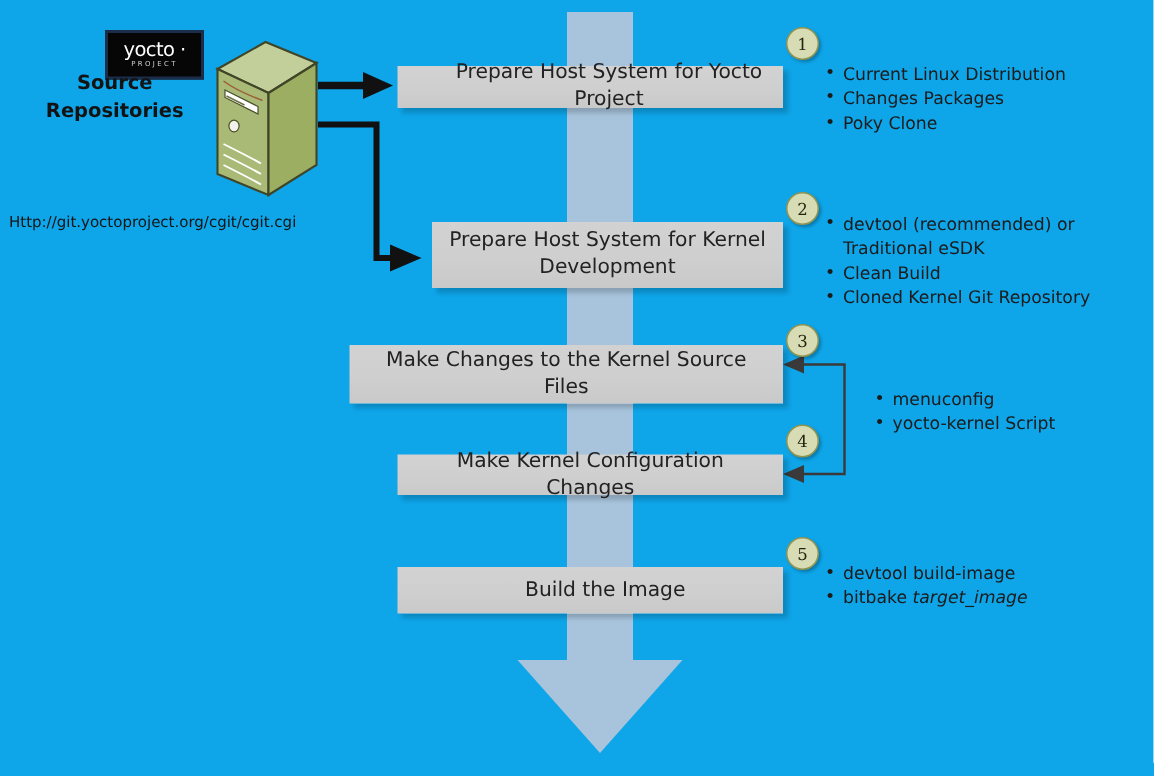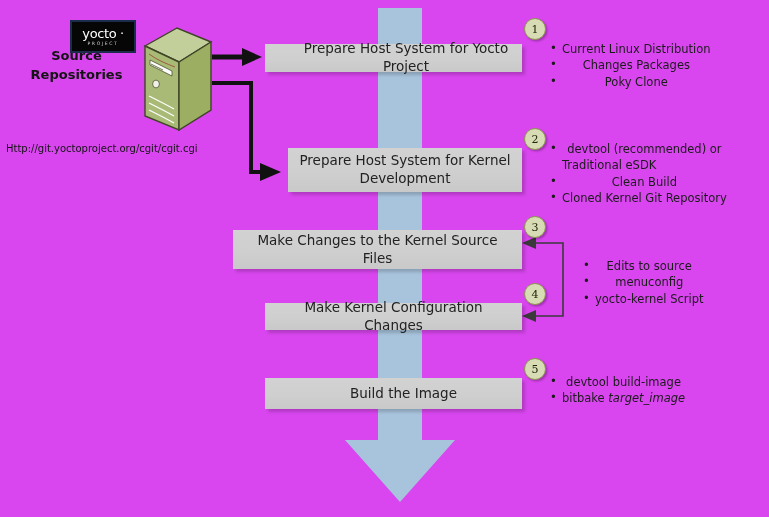--- a/index.html
+++ b/index.html
@@ -7,21 +7,21 @@
     padding: 0;
     background: #ffffff;
   }
   body {
     font-family: "DejaVu Sans", sans-serif;
   }
   #canvas {
     position: relative;
     width: 769px;
     height: 517px;
-    background: #d946ef;
+    background: #0ea5e9;
     overflow: hidden;
   }
   
   .flow-shaft {
     position: absolute;
     left: 378px;
     top: 8px;
     width: 44px;
     height: 436px;
     background: #a8c4dd;
@@ -72,21 +72,20 @@
   .bullets {
     position: absolute;
     font-size: 11.5px;
     color: #1b1b1b;
     line-height: 1.42;
   }
   .bullets .bl {
     position: relative;
     padding-left: 12px;
     white-space: nowrap;
-    text-align: center;
   }
   .bullets .bl::before {
     content: "\2022";
     position: absolute;
     left: 0;
     top: -1px;
   }
   .bullets .cont {
     padding-left: 12px;
     white-space: nowrap;
@@ -237,21 +236,20 @@
   </div>
 
   <div class="pbox" style="left:265px; top:303px; width:257px; height:27px;">
     <span>Make Kernel Configuration Changes</span>
   </div>
   <div class="step-circle" style="left:524px; top:283px;">
     <span>4</span>
   </div>
 
   <div class="bullets" style="left:583px; top:258px;">
-    <div class="bl">Edits to source</div>
     <div class="bl">menuconfig</div>
     <div class="bl">yocto-kernel Script</div>
   </div>
 
   <div class="pbox" style="left:265px; top:378px; width:257px; height:31px;padding-left:28px;">
     <span>Build the Image</span>
   </div>
   <div class="step-circle" style="left:524px; top:358px;">
     <span>5</span>
   </div>

